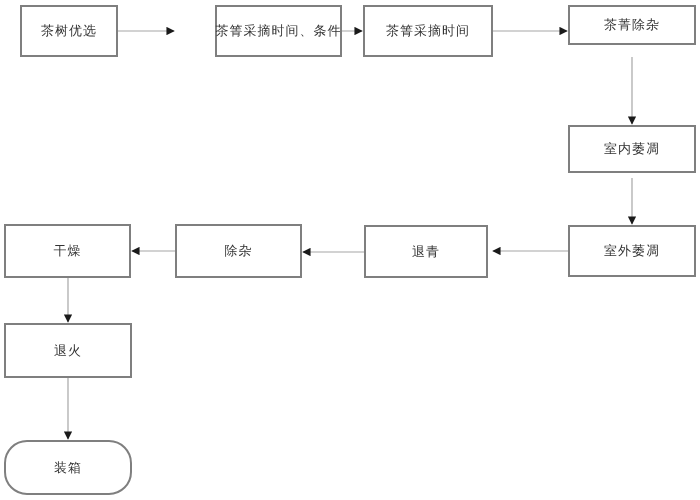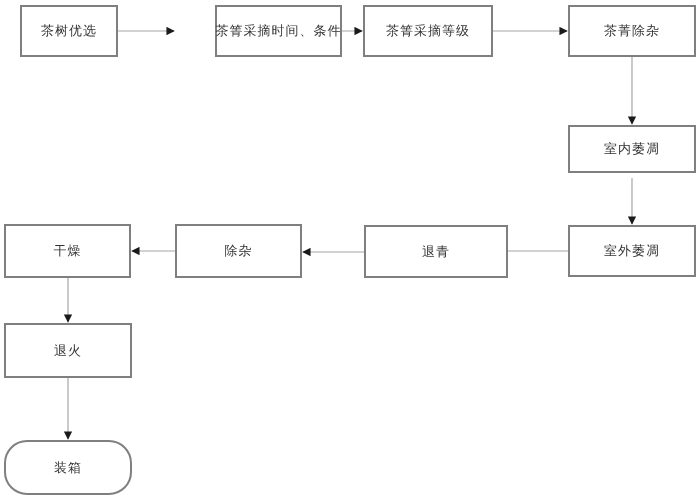--- a/index.html
+++ b/index.html
@@ -67,32 +67,32 @@
       </g>
   </svg>
   <div id="nodes-layer">
       <div class="node" style="left: 20px; top: 5px; width: 98px; height: 52px; border-color: rgb(127, 127, 127); background: rgb(255, 255, 255); color: rgb(51, 51, 51);">
         <span>茶树优选</span>
       </div>
       <div class="node" style="left: 175px; top: 5px; width: 127px; height: 52px; border-color: rgb(127, 127, 127); background: rgb(255, 255, 255); color: rgb(51, 51, 51); margin-left: 40px;">
         <span>茶箐采摘时间、条件</span>
       </div>
       <div class="node" style="left: 363px; top: 5px; width: 130px; height: 52px; border-color: rgb(127, 127, 127); background: rgb(255, 255, 255); color: rgb(51, 51, 51);">
-        <span>茶箐采摘等级</span>
+        <span>茶箐采摘时间</span>
       </div>
-      <div class="node" style="left: 568px; top: 5px; width: 128px; height: 52px; border-color: rgb(127, 127, 127); background: rgb(255, 255, 255); color: rgb(51, 51, 51);">
+      <div class="node" style="left: 568px; top: 5px; width: 128px; height: 40px; border-color: rgb(127, 127, 127); background: rgb(255, 255, 255); color: rgb(51, 51, 51);">
         <span>茶菁除杂</span>
       </div>
       <div class="node" style="left: 568px; top: 125px; width: 128px; height: 48px; border-color: rgb(127, 127, 127); background: rgb(255, 255, 255); color: rgb(51, 51, 51);">
         <span>室内萎凋</span>
       </div>
       <div class="node" style="left: 568px; top: 225px; width: 128px; height: 52px; border-color: rgb(127, 127, 127); background: rgb(255, 255, 255); color: rgb(51, 51, 51);">
         <span>室外萎凋</span>
       </div>
-      <div class="node" style="left: 364px; top: 225px; width: 144px; height: 53px; border-color: rgb(127, 127, 127); background: rgb(255, 255, 255); color: rgb(51, 51, 51); align-items: center;">
+      <div class="node" style="left: 364px; top: 225px; width: 124px; height: 53px; border-color: rgb(127, 127, 127); background: rgb(255, 255, 255); color: rgb(51, 51, 51); align-items: center;">
         <span>退青</span>
       </div>
       <div class="node" style="left: 175px; top: 224px; width: 127px; height: 54px; border-color: rgb(127, 127, 127); background: rgb(255, 255, 255); color: rgb(51, 51, 51);">
         <span>除杂</span>
       </div>
       <div class="node" style="left: 4px; top: 224px; width: 127px; height: 54px; border-color: rgb(127, 127, 127); background: rgb(255, 255, 255); color: rgb(51, 51, 51); justify-content: center;">
         <span>干燥</span>
       </div>
       <div class="node" style="left: 4px; top: 323px; width: 128px; height: 55px; border-color: rgb(127, 127, 127); background: rgb(255, 255, 255); color: rgb(51, 51, 51); font-family: Liberation Mono, monospace;">
         <span>退火</span>

